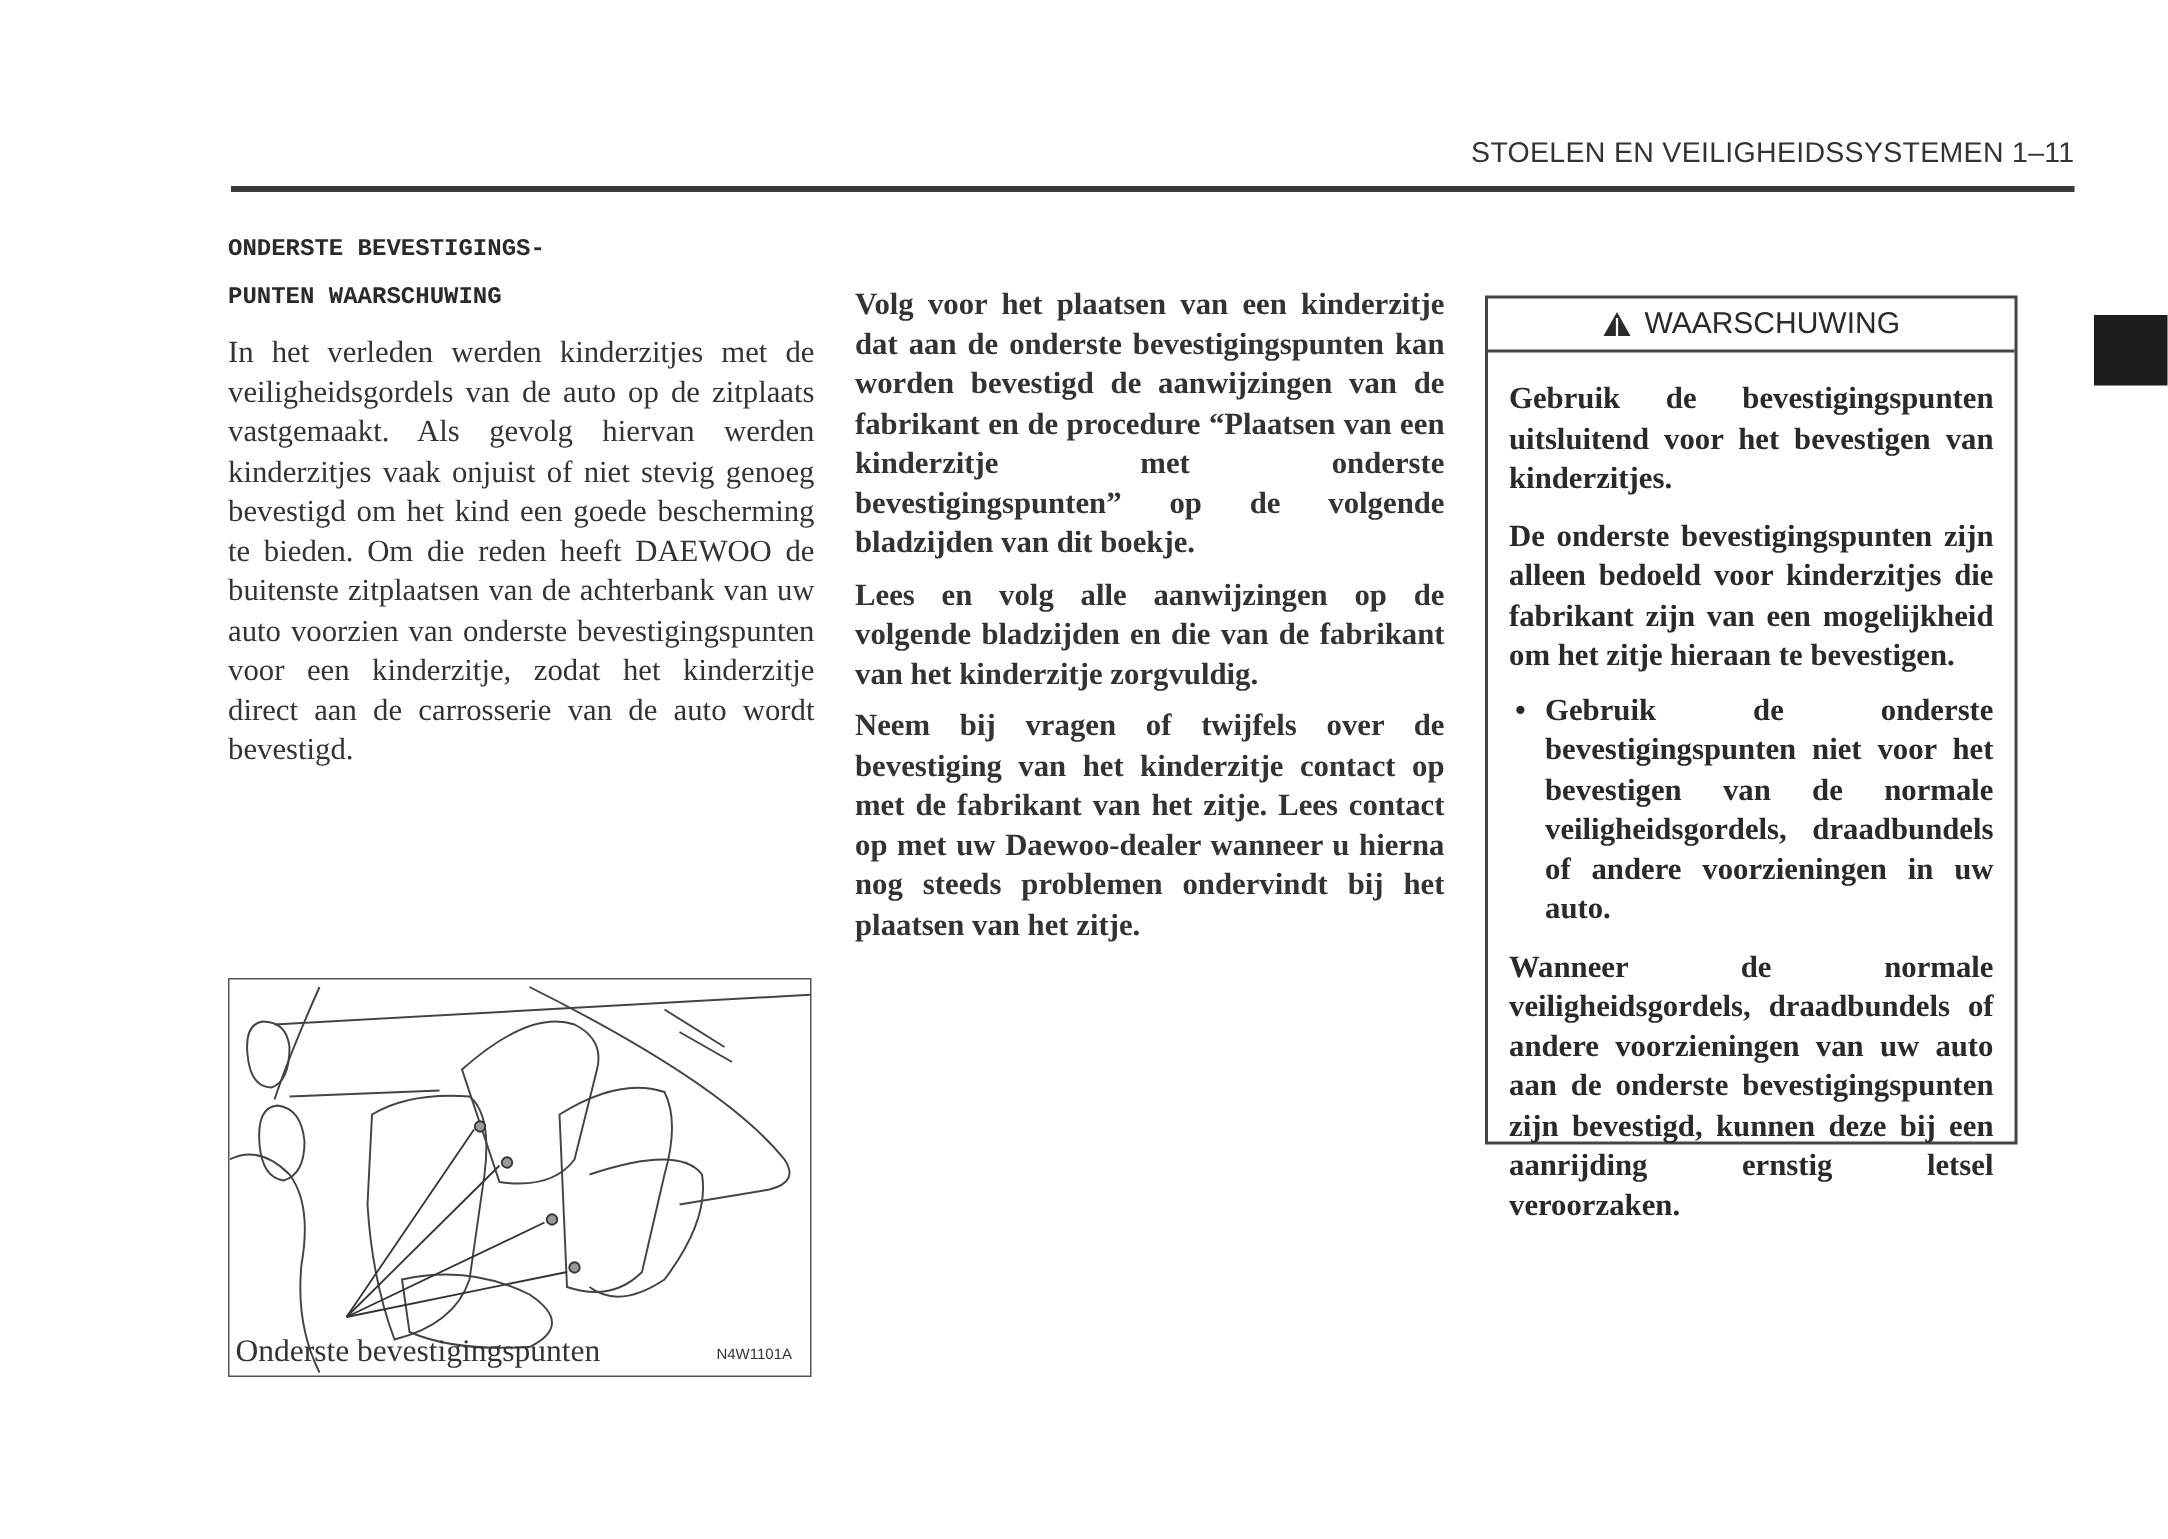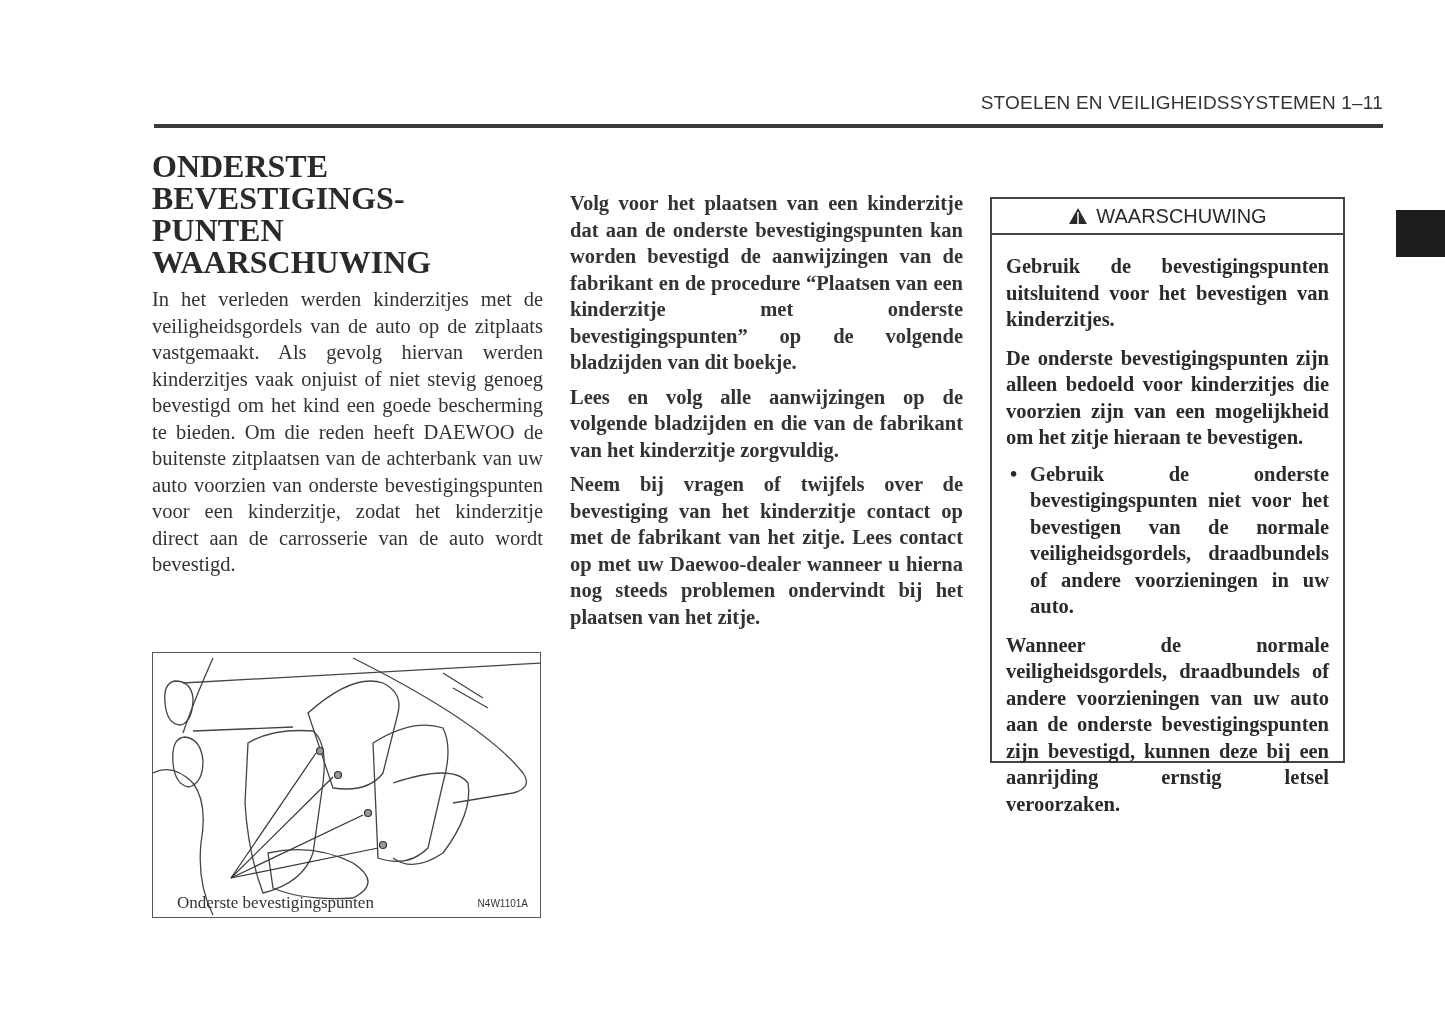--- a/index.html
+++ b/index.html
@@ -16,21 +16,21 @@
     position: absolute; left: 154px; top: 124px; width: 1229px; height: 4px; background: #3a3a3a;
   }
   .thumb-tab {
     position: absolute; left: 1396px; top: 210px; width: 49px; height: 47px; background: #1f1c1d;
   }
   .col { position: absolute; font-family: "Liberation Serif", serif; font-size: 20.5px; line-height: 26.5px; color: #333; }
   .col p { margin: 0 0 8px 0; text-align: justify; text-align-last: left; }
   .col1 { left: 152px; top: 150px; width: 391px; }
   .col2 { left: 570px; top: 190px; width: 393px; font-weight: bold; }
   .section-title {
-    font-family: Liberation Serif, serif; font-weight: bold; font-size: 32px; line-height: 32px;
+    font-family: Liberation Mono, monospace; font-weight: bold; font-size: 16px; line-height: 32px;
     color: #2a2a2a; margin: 0 0 8px 0;
   }
   .title-line { display: block; }
   .warn-box {
     position: absolute; left: 990px; top: 197px; width: 355px; height: 566px;
     border: 2px solid #444; box-sizing: border-box;
   }
   .warn-head {
     height: 34px; border-bottom: 2px solid #444; display: flex; align-items: center; justify-content: center;
     font-family: "Liberation Sans", sans-serif; font-size: 20px; color: #2a2a2a; gap: 8px;
@@ -42,21 +42,21 @@
   .warn-body p { margin: 12px 0 10px 0; text-align: justify; text-align-last: left; }
   .warn-body ul { margin: 0 0 10px 0; padding: 0; list-style: none; }
   .warn-body li { position: relative; padding-left: 24px; text-align: justify; text-align-last: left; }
   .bullet { position: absolute; left: 4px; top: 0; }
   .figure {
     position: absolute; left: 152px; top: 652px; width: 389px; height: 266px;
     border: 1.5px solid #555; box-sizing: border-box; overflow: hidden;
   }
   .figure svg { position: absolute; left: 0; top: 0; }
   .fig-caption {
-    position: absolute; left: 24px; bottom: 4px; font-family: "Liberation Serif", serif; font-size: 17px; color: #333;
+    position: absolute; left: 4px; bottom: 4px; font-family: "Liberation Serif", serif; font-size: 21px; color: #333;
   }
   .fig-code {
     position: absolute; right: 12px; bottom: 8px; font-family: "Liberation Sans", sans-serif; font-size: 10px; color: #333;
   }
 </style>
 </head>
 <body>
 
 <div class="running-header">STOELEN EN VEILIGHEIDSSYSTEMEN 1–11</div>
 <div class="header-rule"></div>
@@ -111,21 +111,21 @@
 <div class="warn-box">
   <div class="warn-head">
     <svg width="20" height="18" viewBox="0 0 20 18">
       <path d="M10 1 L19 17 L1 17 Z" fill="#2a2a2a"></path>
       <path d="M10 5 L10 17" stroke="#fff" stroke-width="1.5"></path>
     </svg>
     <span>WAARSCHUWING</span>
   </div>
   <div class="warn-body">
     <p>Gebruik de bevestigingspunten uitsluitend voor het bevestigen van kinderzitjes.</p>
-    <p>De onderste bevestigingspunten zijn alleen bedoeld voor kinderzitjes die voorzien zijn van een mogelijkheid om het zitje hieraan te bevestigen.</p>
+    <p>De onderste bevestigingspunten zijn alleen bedoeld voor kinderzitjes die fabrikant zijn van een mogelijkheid om het zitje hieraan te bevestigen.</p>
     <ul>
       <li>
         <span class="bullet">•</span>
         <span>Gebruik de onderste bevestigingspunten niet voor het bevestigen van de normale veiligheidsgordels, draadbundels of andere voorzieningen in uw auto.</span>
       </li>
     </ul>
     <p>Wanneer de normale veiligheidsgordels, draadbundels of andere voorzieningen van uw auto aan de onderste bevestigingspunten zijn bevestigd, kunnen deze bij een aanrijding ernstig letsel veroorzaken.</p>
   </div>
 </div>
 

